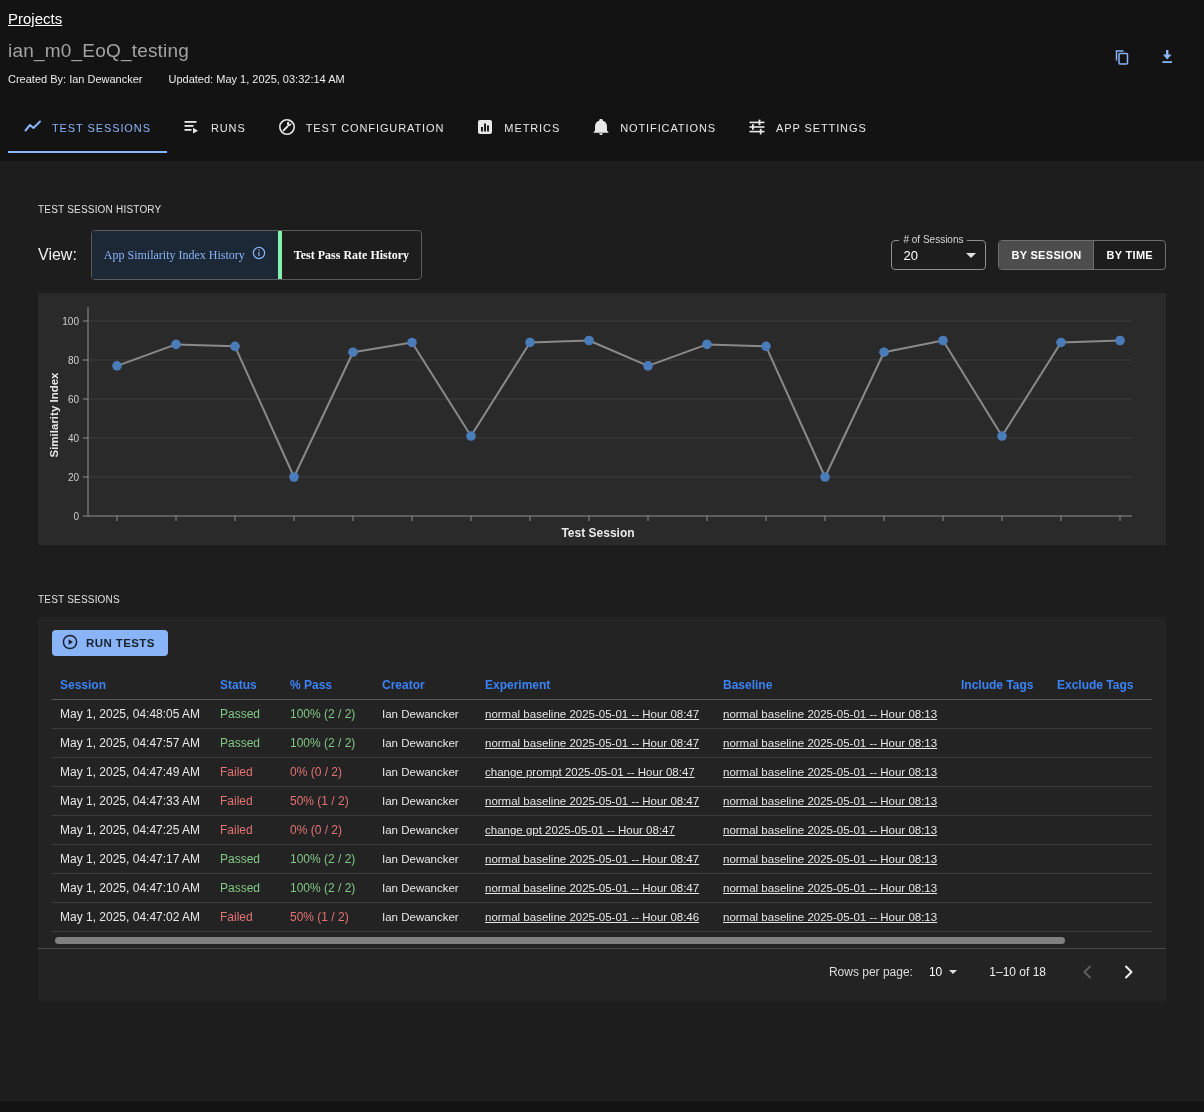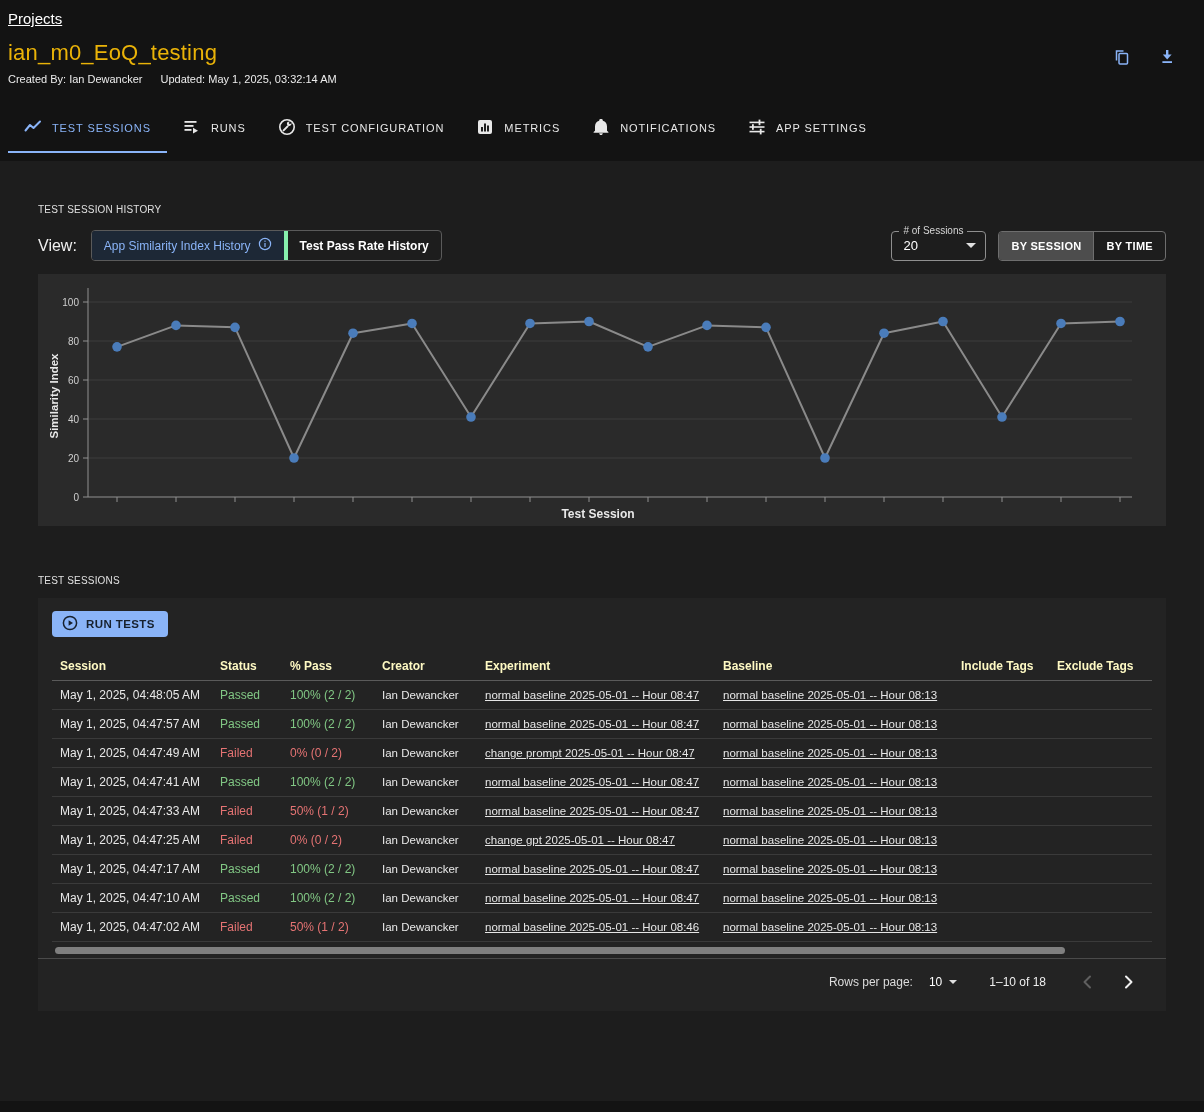--- a/index.html
+++ b/index.html
@@ -6,41 +6,41 @@
   html,body { width:1204px; height:1112px; }
   body {
     background:#131313; color:#e8e8e8;
     font-family:"Liberation Sans", sans-serif;
     overflow:hidden; position:relative;
   }
   
   .page-header { padding:10px 24px 0 8px; }
   .breadcrumb { font-size:15px; color:#ffffff; text-decoration:underline; cursor:pointer; display:inline-block; }
   .title-row { display:flex; justify-content:space-between; align-items:flex-start; margin-top:12px; }
-  .page-title { font-size:22px; font-weight:400; letter-spacing:.2px; color:#eab308; }
+  .page-title { font-size:19px; font-weight:400; letter-spacing:.2px; color:#a3a3a3; }
   .header-icons { display:flex; gap:27px; color:#8ab4f8; margin-top:8px; margin-right:4px; }
   .icon-btn { width:18px; height:18px; cursor:pointer; }
-  .meta-row { margin-top:7px; font-size:11px; color:#ececec; display:flex; gap:18px; }
+  .meta-row { margin-top:7px; font-size:11px; color:#ececec; display:flex; gap:26px; }
   
   .tabs { display:flex; margin-top:20px; padding-left:8px; }
   .tab { display:flex; align-items:center; gap:10px; padding:13px 16px; font-size:11px;
          letter-spacing:.9px; font-weight:500; color:#e8e8e8; cursor:pointer; border-bottom:2px solid transparent; }
   .tab.active { color:#8ab4f8; border-bottom-color:#8ab4f8; }
   .tab svg { flex:none; }
   
   .main-panel { background:#1d1d1d; margin-top:8px; height:940px; overflow:hidden; }
   .section-label { font-size:10px; letter-spacing:.2px; color:#e0e0e0; margin-left:38px; }
   .sl-1 { padding-top:43px; }
   .sl-2 { padding-top:49px; }
   
   .controls-row { display:flex; align-items:center; margin:15px 38px 0 38px; }
   .view-label { font-size:16px; margin-right:14px; color:#f0f0f0; }
   .toggle-group { display:inline-flex; border:1px solid #5a5a5a; border-radius:4px; overflow:hidden; }
-  .toggle-btn { padding:6px 12px; font-size:12px; font-weight:700; color:#ffffff; background:transparent;
-                border:none; display:flex; align-items:center; gap:7px; cursor:pointer; font-family:Liberation Sans, sans-serif; }
+  .toggle-btn { padding:15px 12px; font-size:12px; font-weight:700; color:#ffffff; background:transparent;
+                border:none; display:flex; align-items:center; gap:7px; cursor:pointer; font-family:Liberation Serif, serif; }
   .toggle-btn.selected { background:#1d2836; color:#8ab4f8; font-weight:500; }
   .toggle-btn + .toggle-btn { border-left:4px solid #86efac; }
   .flex-spacer { flex:1; }
   .select-box { width:95px; height:30px; border:1px solid #8f8f8f; border-radius:4px; position:relative;
                 display:flex; align-items:center; padding:0 9px 0 11px; margin-right:12px; cursor:pointer;justify-content:space-between; }
   .select-label { position:absolute; top:-7px; left:7px; font-size:10px; color:#d6d6d6; background:#1d1d1d; padding:0 4px; white-space:nowrap; }
   .select-value { font-size:13px; color:#ffffff; flex:1; }
   .caret-down { width:0; height:0; border-left:5px solid transparent; border-right:5px solid transparent; border-top:5px solid #e0e0e0; }
   .seg-group { display:inline-flex; border:1px solid #6e6e6e; border-radius:4px; overflow:hidden; }
   .seg-btn { padding:8px 12px; font-size:11px; font-weight:700; letter-spacing:.3px; color:#ffffff;
@@ -48,21 +48,21 @@
   .seg-btn.selected { background:#4d4d4d; }
   .seg-btn + .seg-btn { border-left:1px solid #6e6e6e; }
   
   .chart-panel { margin:13px 38px 0 38px; background:#2a2a2a; height:252px; }
   
   .table-card { margin:12px 38px 0 38px; background:#232323; padding:13px 0 6px 0; }
   .run-tests-btn { margin-left:14px; background:#8ab4f8; color:#17212e; border:none; border-radius:4px;
                    height:26px; padding:0 13px 0 10px; display:inline-flex; align-items:center; gap:8px;
                    font-size:11.5px; font-weight:700; letter-spacing:.4px; cursor:pointer; font-family:inherit; }
   table { border-collapse:collapse; table-layout:fixed; margin:12px 14px 0 14px; width:1100px; }
-  th { text-align:left; font-size:12px; font-weight:700; color:#fef9c3; padding:10px 8px 7px 8px; border-bottom:1px solid #5a5a5a; }
+  th { text-align:left; font-size:12px; font-weight:700; color:#3b82f6; padding:10px 8px 7px 8px; border-bottom:1px solid #5a5a5a; }
   td { font-size:12px; padding:7px 8px; border-bottom:1px solid #3a3a3a; white-space:nowrap; overflow:hidden; }
   .col-session{width:160px}.col-status{width:70px}.col-pass{width:92px}.col-creator{width:103px}
   .col-exp{width:238px}.col-base{width:238px}.col-inc{width:96px}.col-exc{width:103px}
   .status-passed { color:#81c784; }
   .status-failed { color:#e57373; }
   .cell-creator { font-size:11.5px; }
   .cell-link { font-size:11.5px; color:#e6e6e6; text-decoration:underline; cursor:pointer; }
   .h-scrollbar { height:11px; margin:3px 2px 0 2px; position:relative; }
   .h-thumb { position:absolute; top:2px; left:15px; width:1010px; height:7px; background:#7f7f7f; border-radius:4px; cursor:pointer; }
   .table-foot-divider { border-top:1px solid #4a4a4a; margin-top:2px; }
@@ -298,30 +298,20 @@
             <td>May 1, 2025, 04:47:49 AM</td>
             <td class="status-failed">Failed</td>
             <td class="status-failed">0% (0 / 2)</td>
             <td class="cell-creator">Ian Dewancker</td>
             <td><span class="cell-link">change prompt 2025-05-01 -- Hour 08:47</span></td>
             <td><span class="cell-link">normal baseline 2025-05-01 -- Hour 08:13</span></td>
             <td></td>
             <td></td>
           </tr>
           <tr>
-            <td>May 1, 2025, 04:47:41 AM</td>
-            <td class="status-passed">Passed</td>
-            <td class="status-passed">100% (2 / 2)</td>
-            <td class="cell-creator">Ian Dewancker</td>
-            <td><span class="cell-link">normal baseline 2025-05-01 -- Hour 08:47</span></td>
-            <td><span class="cell-link">normal baseline 2025-05-01 -- Hour 08:13</span></td>
-            <td></td>
-            <td></td>
-          </tr>
-          <tr>
             <td>May 1, 2025, 04:47:33 AM</td>
             <td class="status-failed">Failed</td>
             <td class="status-failed">50% (1 / 2)</td>
             <td class="cell-creator">Ian Dewancker</td>
             <td><span class="cell-link">normal baseline 2025-05-01 -- Hour 08:47</span></td>
             <td><span class="cell-link">normal baseline 2025-05-01 -- Hour 08:13</span></td>
             <td></td>
             <td></td>
           </tr>
           <tr>

